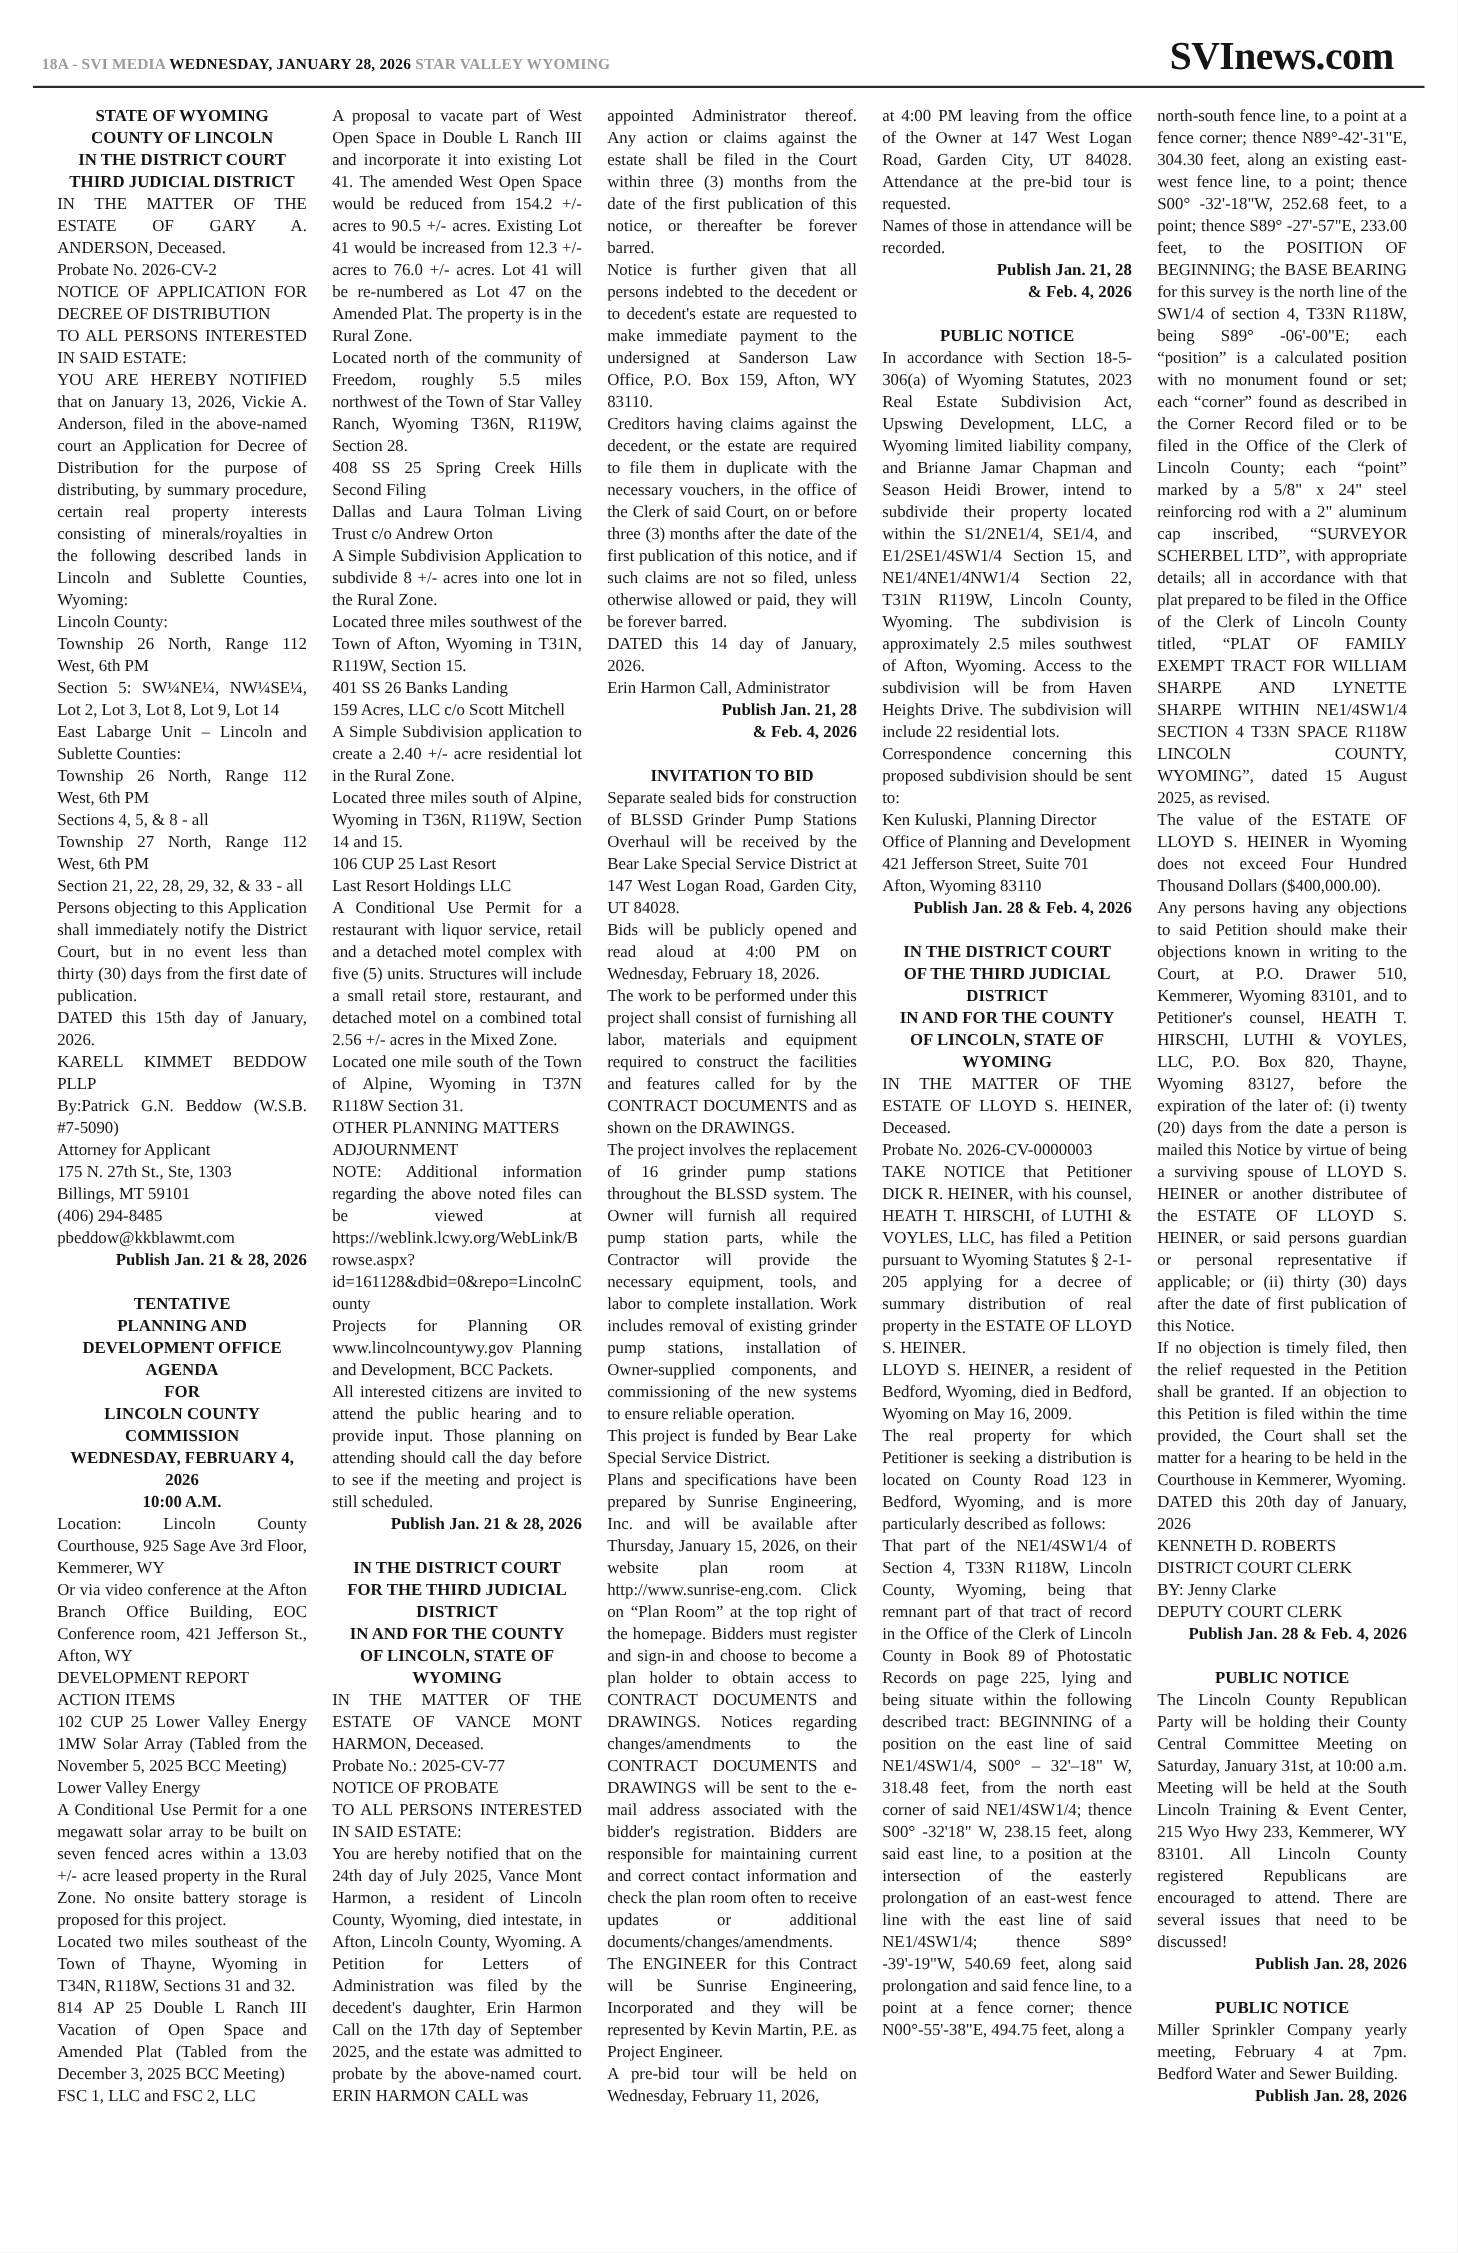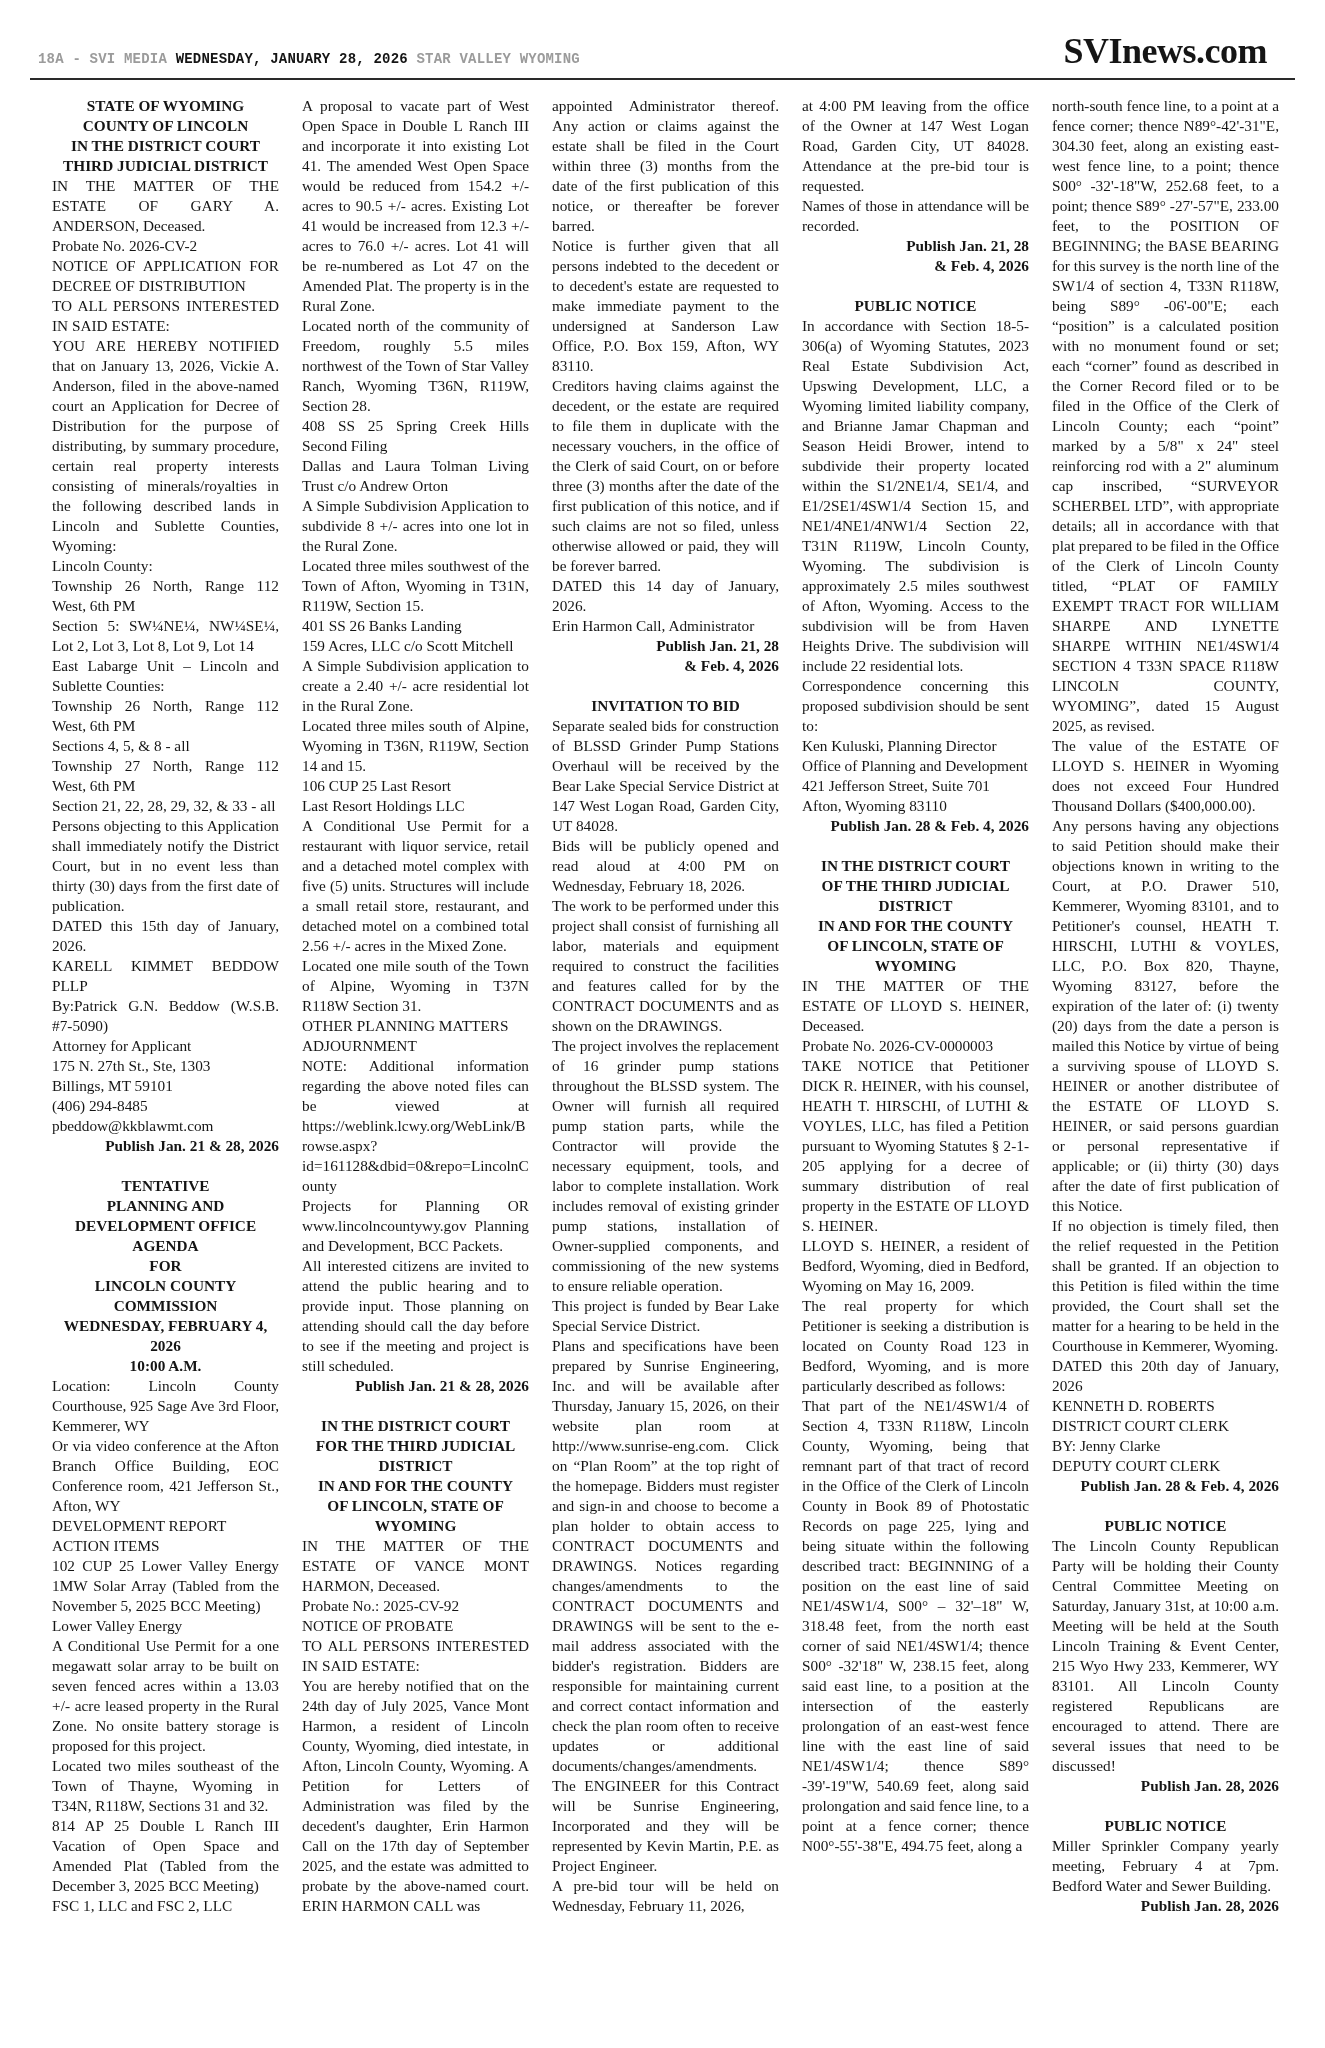--- a/index.html
+++ b/index.html
@@ -6,21 +6,21 @@
   .page{
     width:1325px;height:2048px;background:#ffffff;margin:0 auto;
     position:relative;overflow:hidden;
     font-family:"Liberation Serif", serif;color:var(--ink,#151515);
   }
   .masthead{
     display:flex;justify-content:space-between;align-items:baseline;
     padding:30px 58px 6px 38px;
   }
   .masthead-left{
-    font-family:Liberation Mono, monospace;
+    font-family:Liberation Serif, serif;
     font-weight:bold;font-size:14px;letter-spacing:.2px;white-space:nowrap;
   }
   .masthead-left .muted{color:var(--muted,#9b9b9b);}
   .masthead-left .ink{color:var(--ink,#151515);}
   .site-logo{
     font-family:"Liberation Serif", serif;font-weight:bold;
     font-size:36px;letter-spacing:-.5px;color:var(--ink,#151515);white-space:nowrap;
   }
   .rule{height:2px;background:var(--rule,#2a2a2a);margin:0 30px;}
   .columns{
@@ -119,21 +119,21 @@
         <p class="blk p">Projects for Planning OR www.lincolncountywy.gov Planning and Development, BCC Packets.</p>
         <p class="blk p">All interested citizens are invited to attend the public hearing and to provide input.  Those planning on attending should call the day before to see if the meeting and project is still scheduled.</p>
         <p class="blk pub">Publish Jan. 21 &amp; 28, 2026</p>
         <p class="blk h">IN THE DISTRICT COURT
 FOR THE THIRD JUDICIAL
 DISTRICT
 IN AND FOR THE COUNTY
 OF LINCOLN, STATE OF
 WYOMING</p>
         <p class="blk p">IN THE MATTER OF THE ESTATE OF VANCE MONT HARMON, Deceased.</p>
-        <p class="blk p">Probate No.: 2025-CV-92</p>
+        <p class="blk p">Probate No.: 2025-CV-77</p>
         <p class="blk p">NOTICE OF PROBATE</p>
         <p class="blk p">TO ALL PERSONS INTERESTED IN SAID ESTATE:</p>
         <p class="blk p">You are hereby notified that on the 24th day of July 2025, Vance Mont Harmon, a resident of Lincoln County, Wyoming, died intestate, in Afton, Lincoln County, Wyoming. A Petition for Letters of Administration was filed by the decedent's daughter, Erin Harmon Call on the 17th day of September 2025, and the estate was admitted to probate by the above-named court. ERIN HARMON CALL was</p>
       </section>
       <section class="column">
         <p class="blk p">appointed Administrator thereof. Any action or claims against the estate shall be filed in the Court within three (3) months from the date of the first publication of this notice, or thereafter be forever barred.</p>
         <p class="blk p">Notice is further given that all persons indebted to the decedent or to decedent's estate are requested to make immediate payment to the undersigned at Sanderson Law Office, P.O. Box 159, Afton, WY 83110.</p>
         <p class="blk p">Creditors having claims against the decedent, or the estate are required to file them in duplicate with the necessary vouchers, in the office of the Clerk of said Court, on or before three (3) months after the date of the first publication of this notice, and if such claims are not so filed, unless otherwise allowed or paid, they will be forever barred.</p>
         <p class="blk p">DATED this 14 day of January, 2026.</p>
         <p class="blk p">Erin Harmon Call, Administrator</p>

